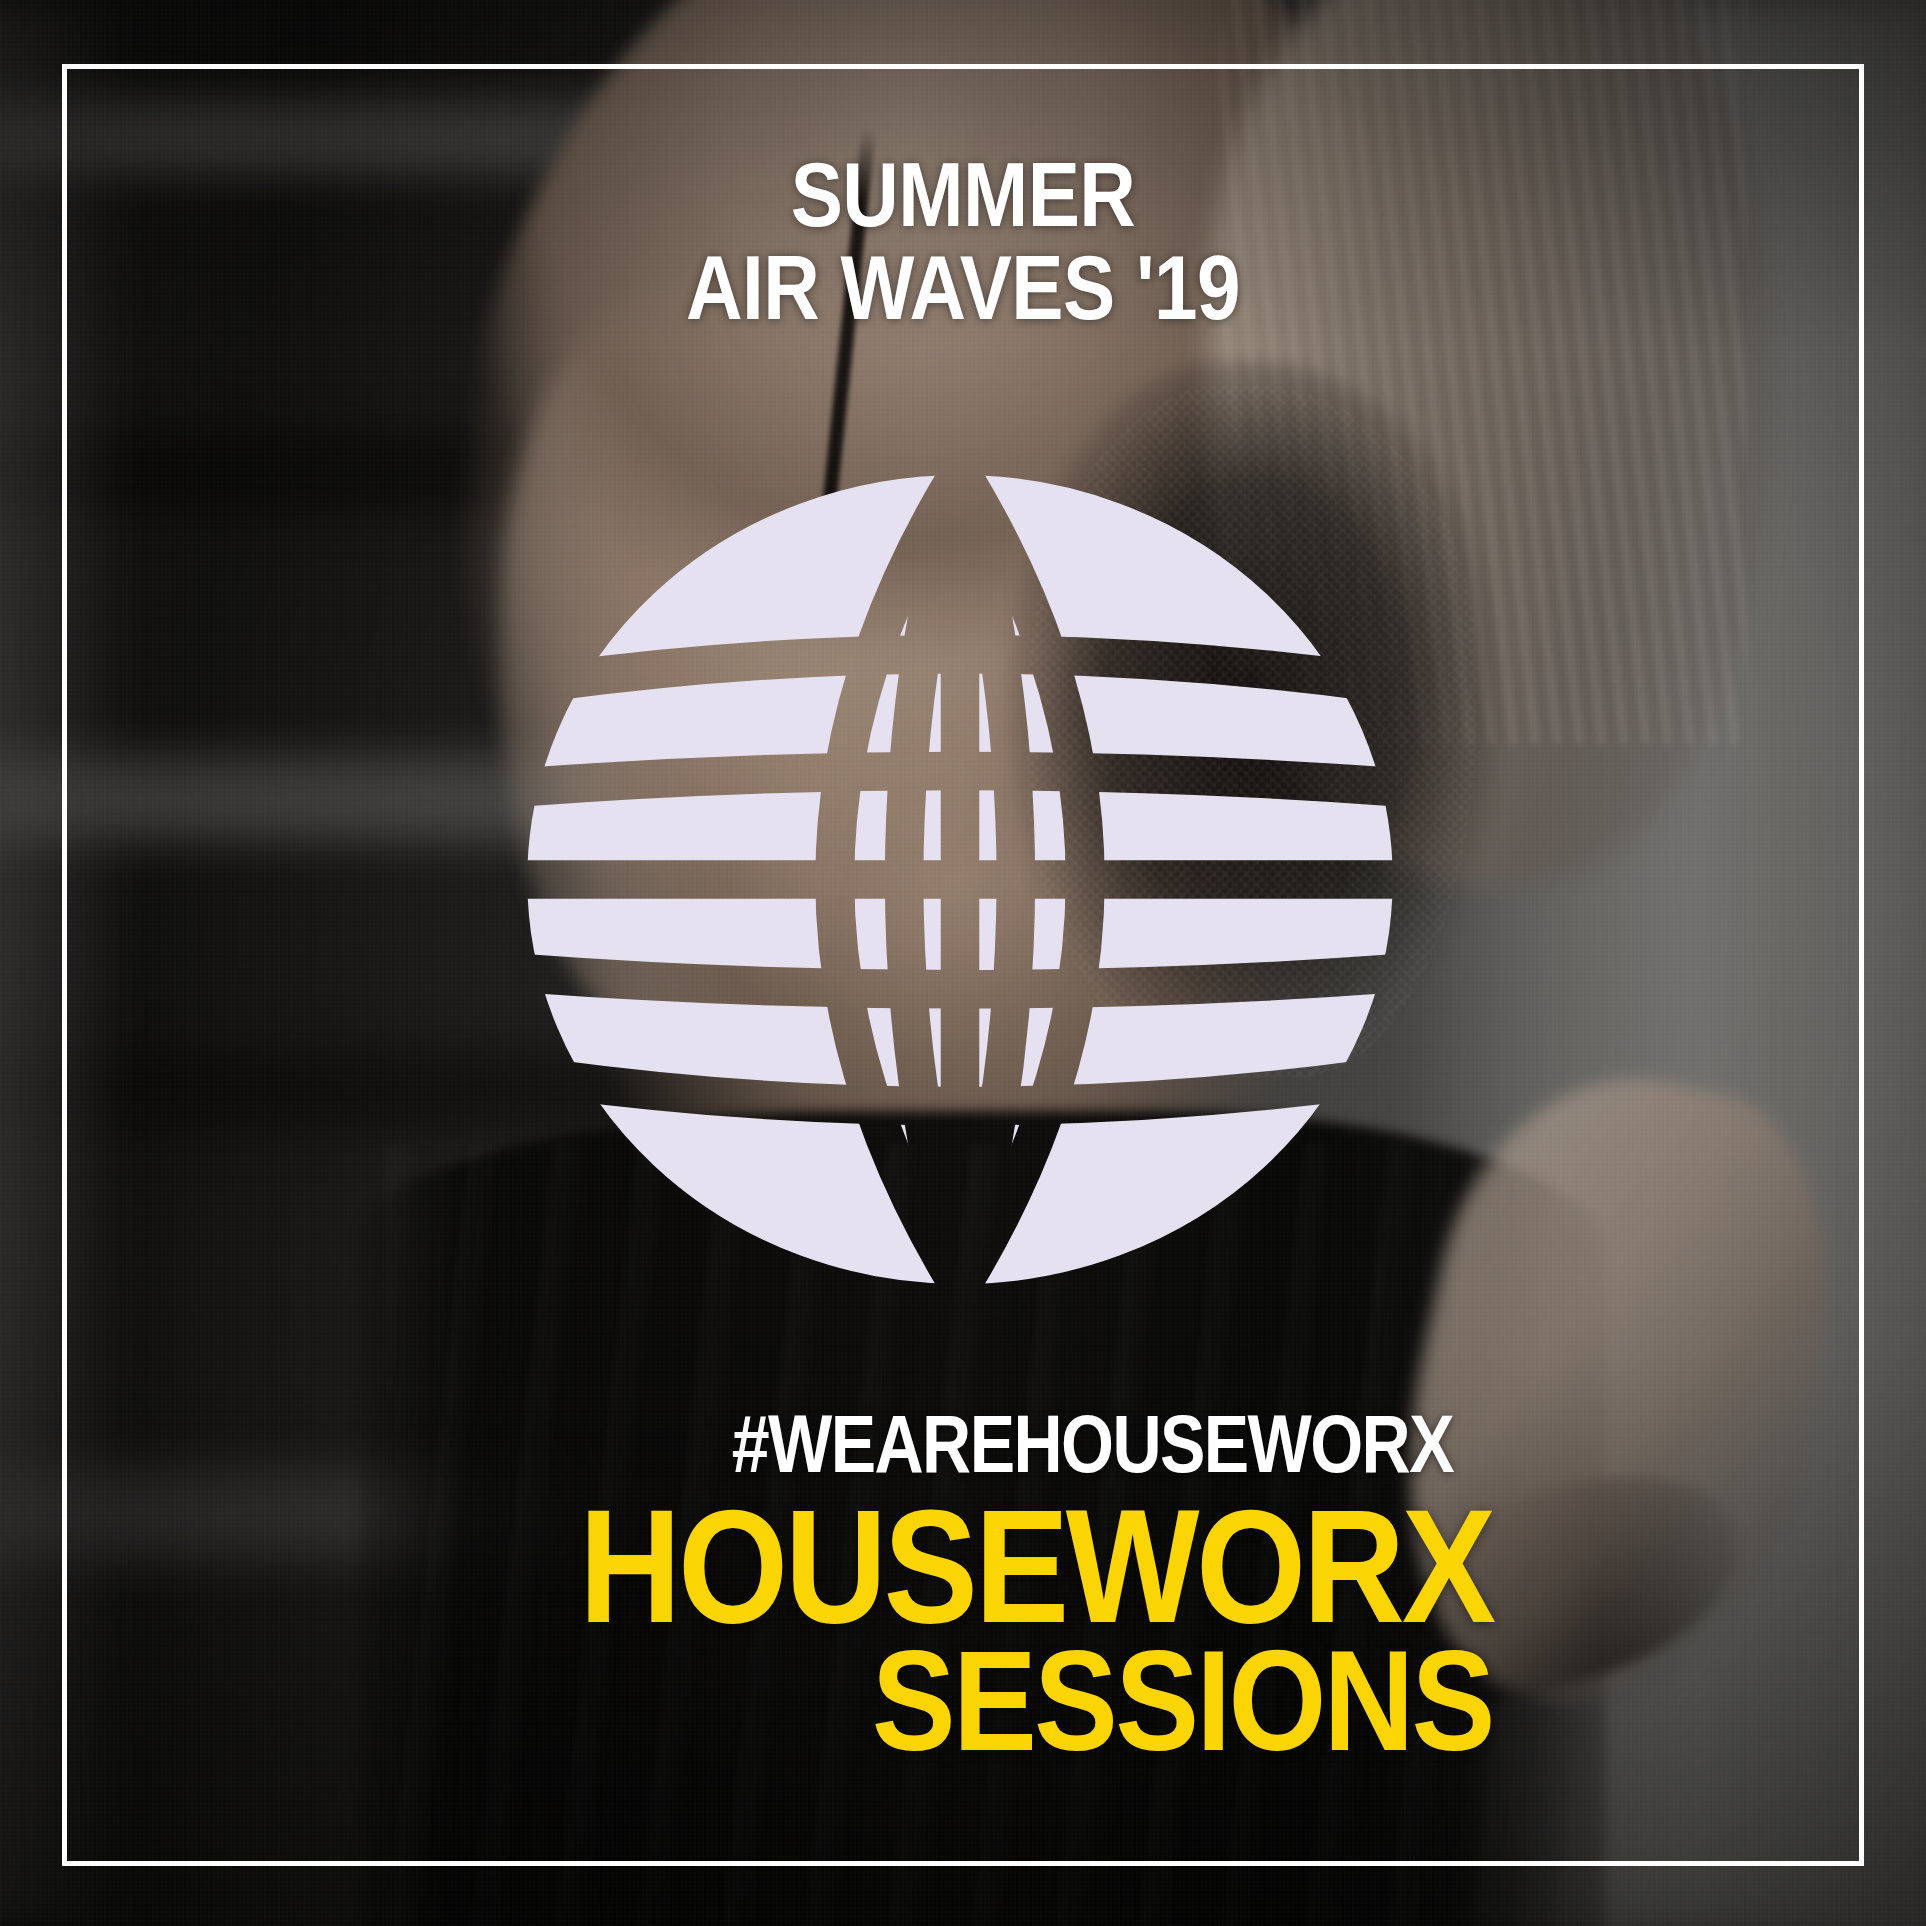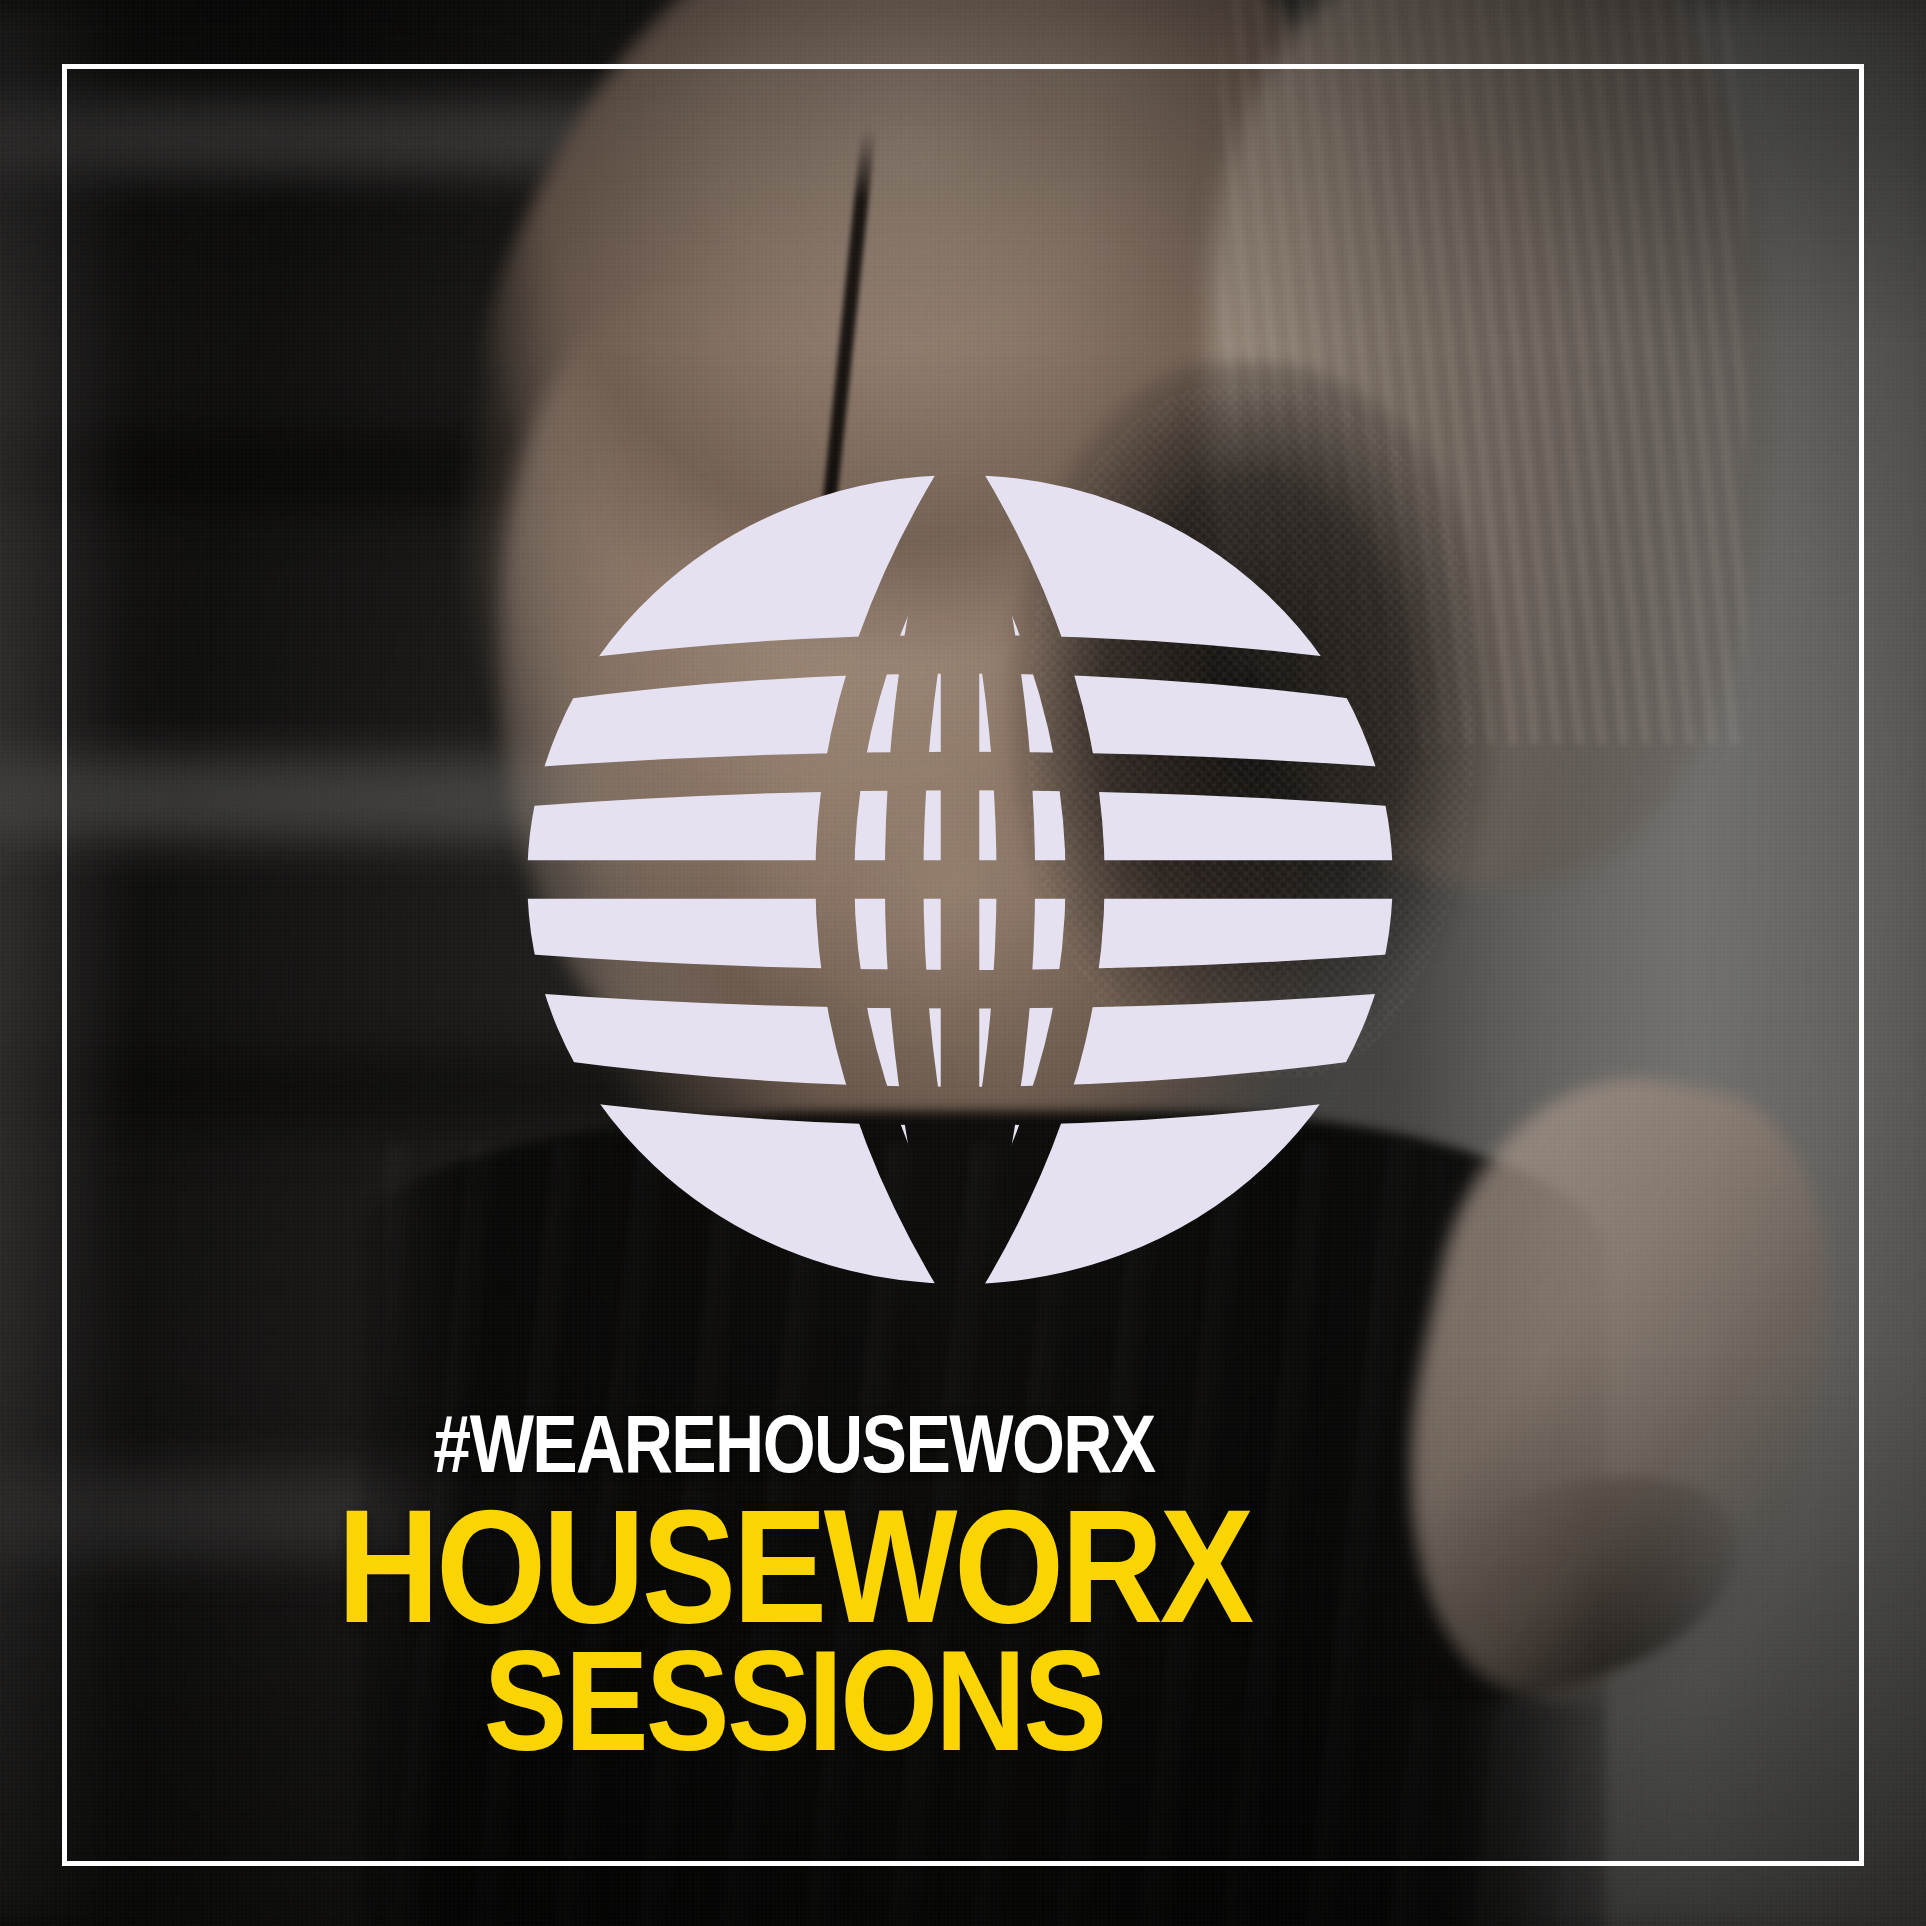--- a/index.html
+++ b/index.html
@@ -290,21 +290,21 @@
     font-size: 91px;
     transform: scaleX(0.86);
   }
   .headline .line-1 { margin-bottom: 6.4px; }
 
   .footer {
     position: absolute;
     left: 0;
     top: 1406px;
     width: 1588px;
-    text-align: center;
+    text-align: right;
     z-index: 5;
     font-family: "Liberation Sans Narrow", "Liberation Sans", sans-serif;
     font-weight: 700;
     line-height: 0.92;
   }
   .hashtag {
     display: block;
     color: #ffffff;
     font-size: 82px;
     letter-spacing: -1.9px;
@@ -387,20 +387,24 @@
 
           <ellipse cx="345" cy="325" rx="340" ry="318" fill="none" stroke="#000" stroke-width="6"></ellipse>
         </mask>
       </defs>
       <g clip-path="url(#sphereClip)">
         <rect x="0" y="0" width="690" height="650" fill="#E6E1F0" mask="url(#gridMask)"></rect>
       </g>
     </svg>
   </div>
 
+  <div class="headline">
+    <span class="line line-1">SUMMER</span>
+    <span class="line line-2">AIR WAVES '19</span>
+  </div>
 
   <div class="footer">
     <span class="hashtag">#WEAREHOUSEWORX</span>
     <span class="brand">HOUSEWORX</span>
     <span class="sessions">SESSIONS</span>
   </div>
 
   <div class="frame"></div>
 
 </div>

